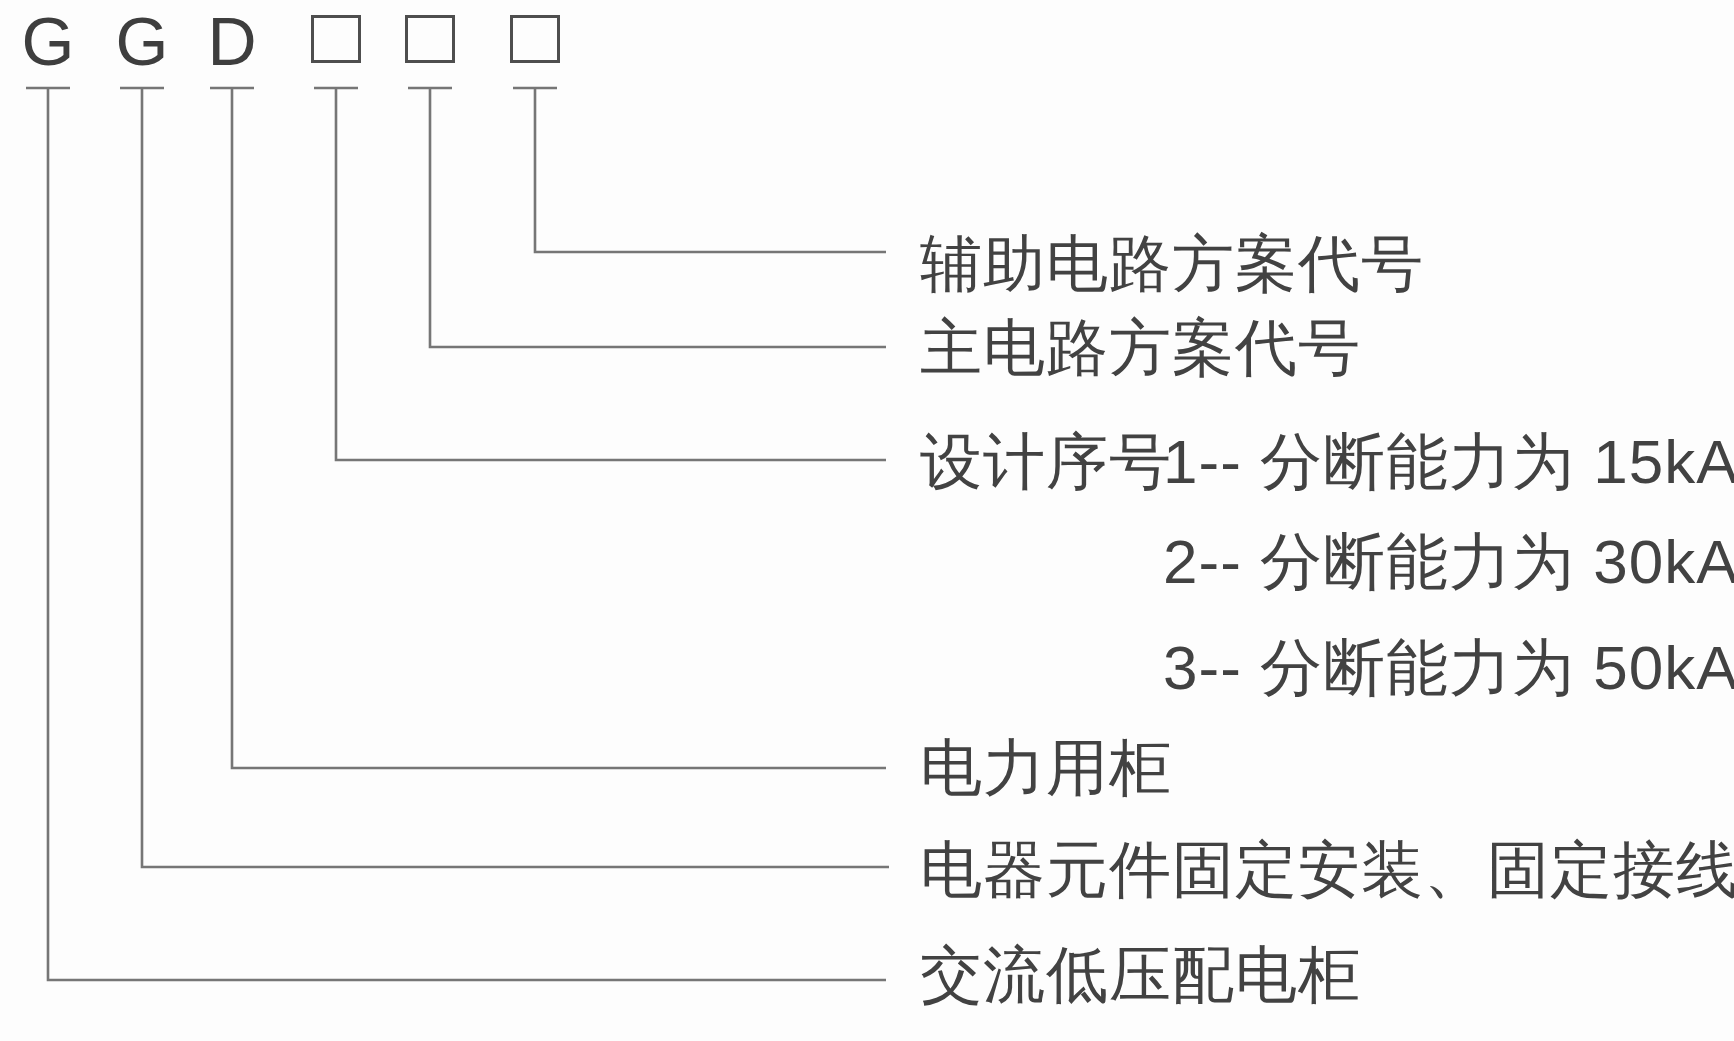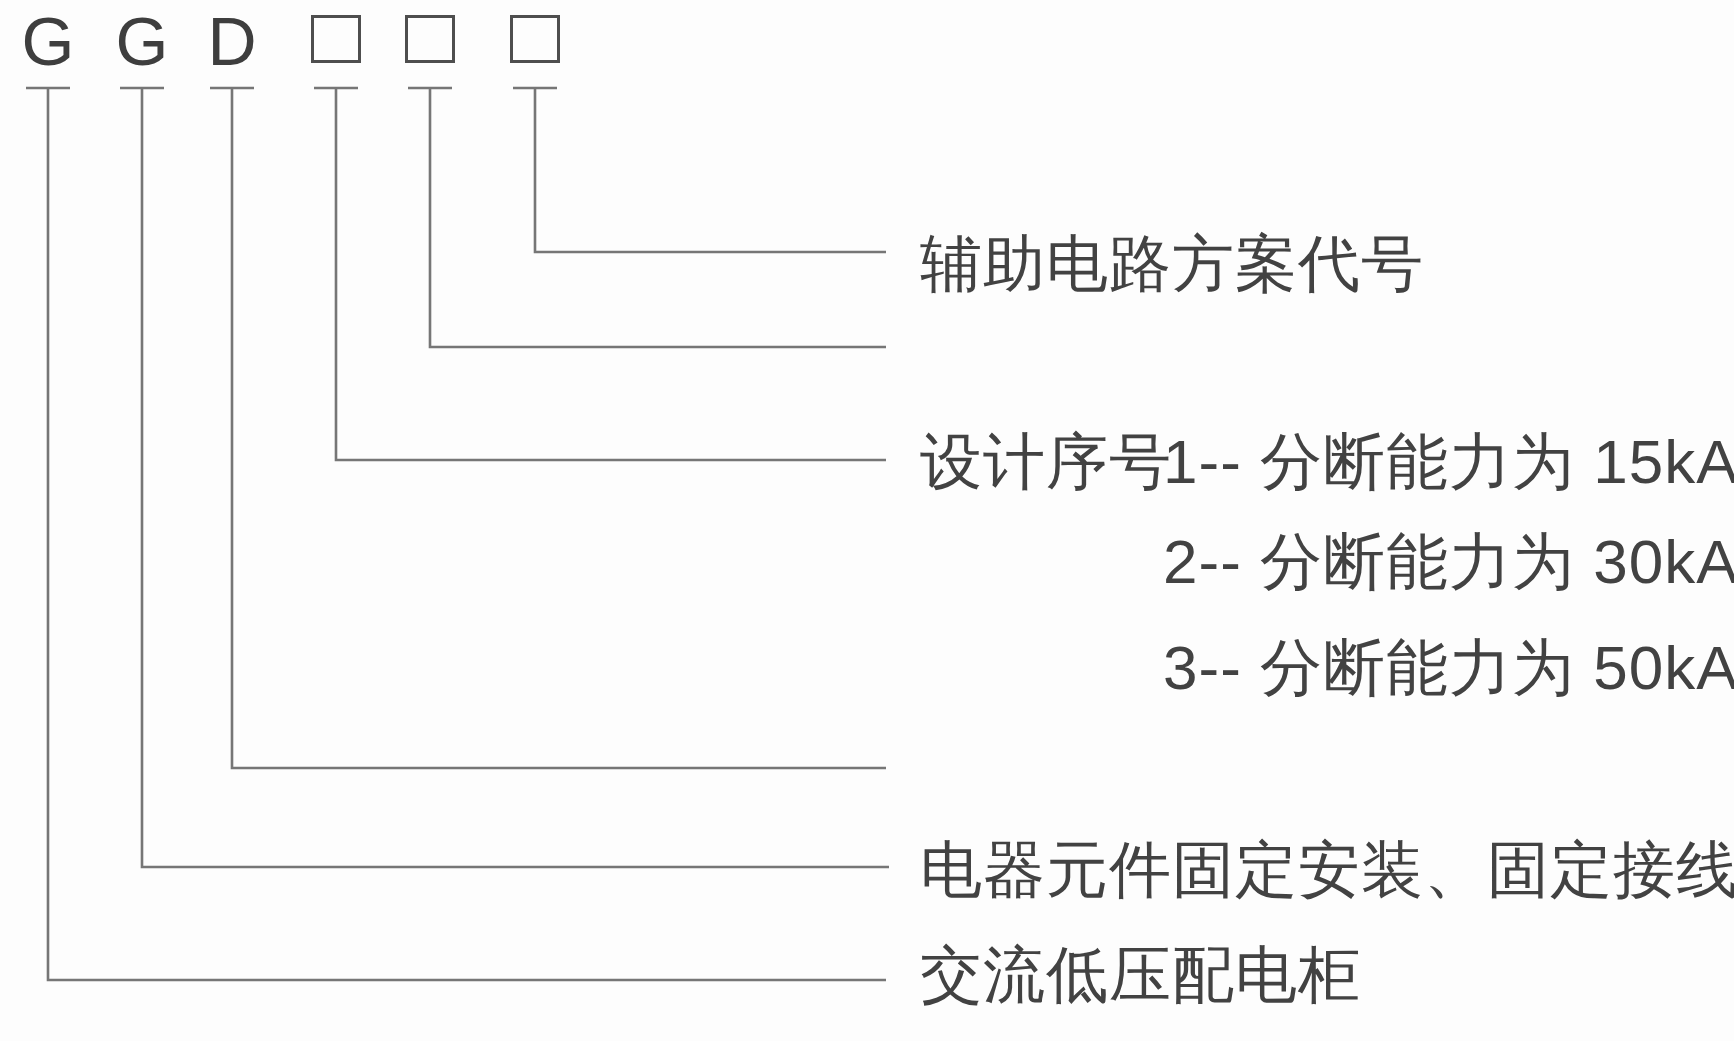--- a/index.html
+++ b/index.html
@@ -90,22 +90,24 @@
   <svg class="connectors" viewBox="0 0 1734 1041" xmlns="http://www.w3.org/2000/svg">
     <path d="M26 88 H70 M48 88 V980 H886"></path>
     <path d="M120 88 H164 M142 88 V867 H889"></path>
     <path d="M210 88 H254 M232 88 V768 H886"></path>
     <path d="M314 88 H358 M336 88 V460 H886"></path>
     <path d="M408 88 H452 M430 88 V347 H886"></path>
     <path d="M513 88 H557 M535 88 V252 H886"></path>
   </svg>
 
   <span class="diagram-label label-col y-aux">辅助电路方案代号</span>
+  <span class="diagram-label label-col y-main">主电路方案代号</span>
 
   <span class="diagram-label label-col y-design1">设计序号</span>
   <span class="diagram-label option-col y-design1">1-- 分断能力为 15kA</span>
   <span class="diagram-label option-col y-design2">2-- 分断能力为 30kA</span>
   <span class="diagram-label option-col y-design3">3-- 分断能力为 50kA</span>
 
+  <span class="diagram-label label-col y-power">电力用柜</span>
   <span class="diagram-label label-col y-fixed">电器元件固定安装、固定接线</span>
   <span class="diagram-label label-col y-ac">交流低压配电柜</span>
 
 </div>
 
 </body></html>

